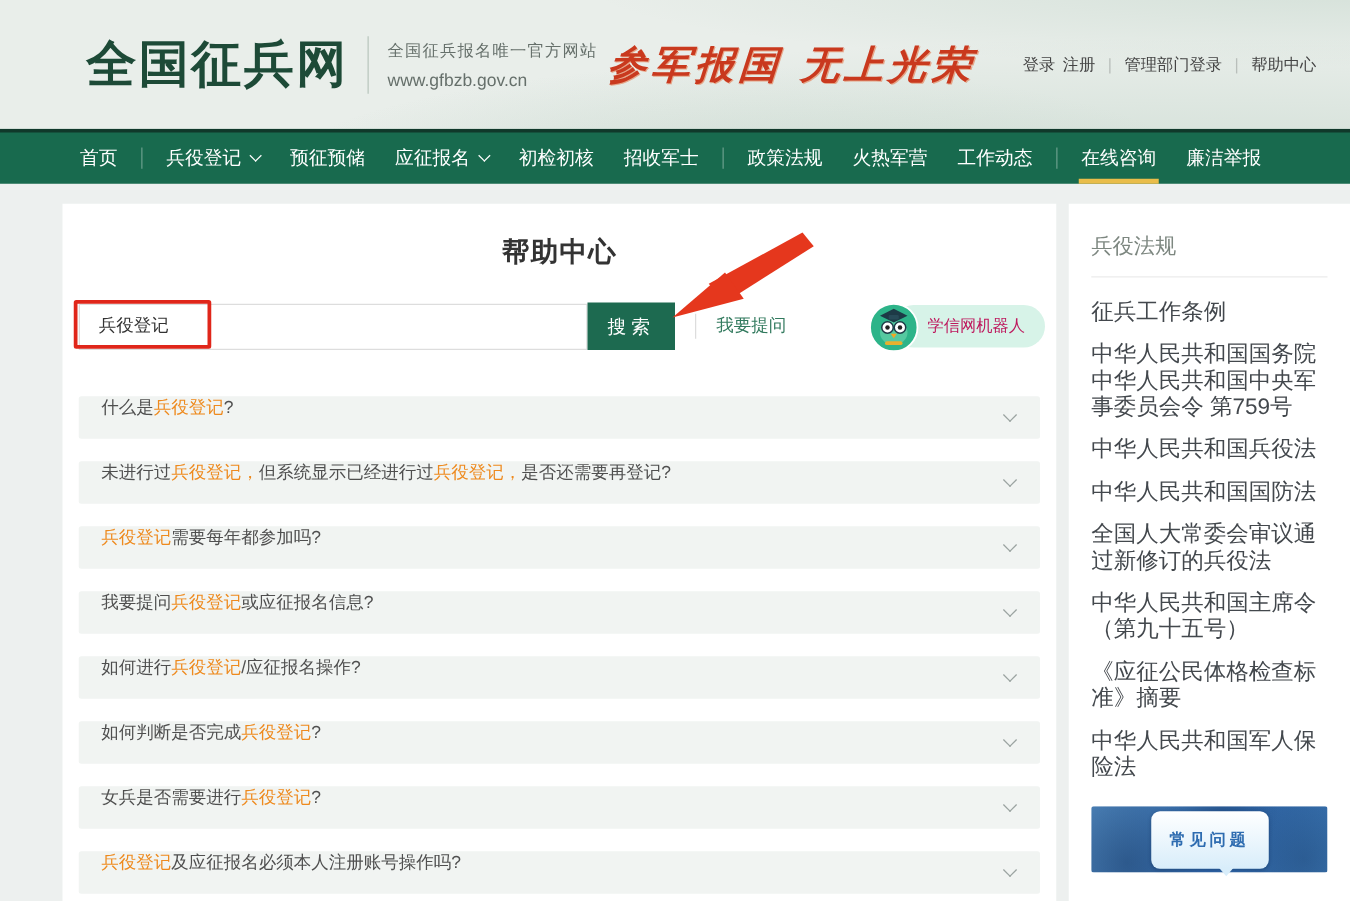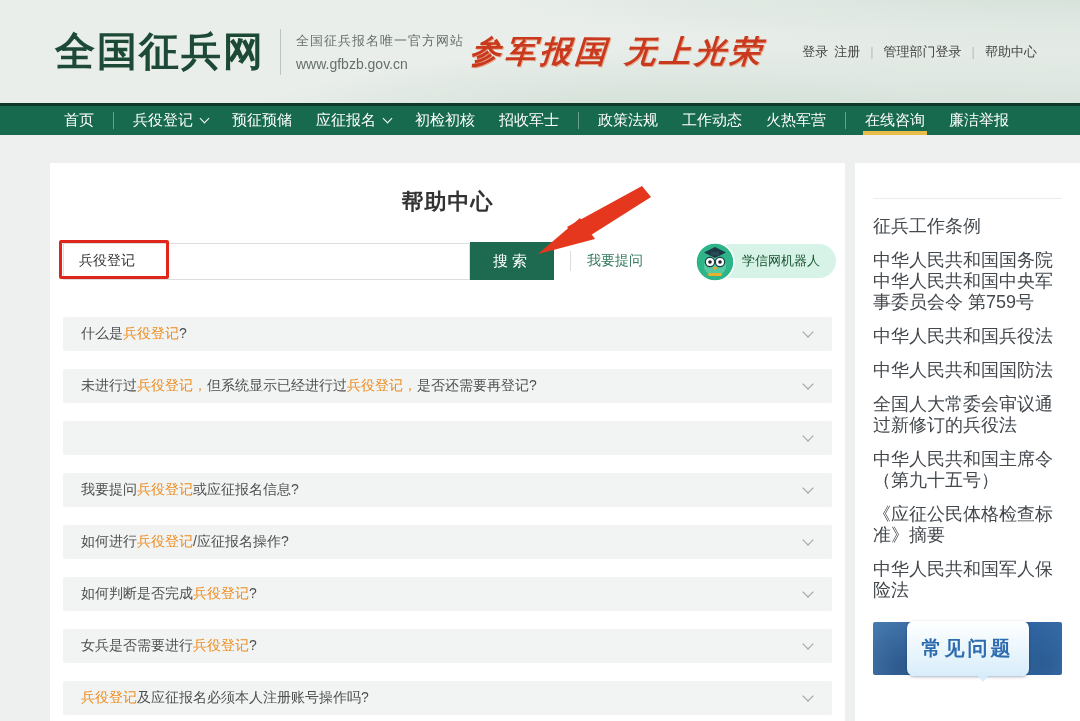--- a/index.html
+++ b/index.html
@@ -5,21 +5,21 @@
   * { margin:0; padding:0; box-sizing:border-box; }
   html,body { width:1080px; height:721px; }
   body {
     position:relative; overflow:hidden; background:#edf0ef;
     font-family:"Liberation Sans","DejaVu Sans",sans-serif; color:#333;
   }
 
   
   .site-header {
     position:relative; height:103px; background:#e9eeea;
-    display:flex; align-items:center; padding:0 20px 0 55px;
+    display:flex; align-items:center; padding:0 20px 0 69px;
   }
   .site-header::after {
     content:""; position:absolute; inset:0; pointer-events:none;
     background:
       radial-gradient(ellipse at 90% 130%, rgba(120,165,140,.20), transparent 55%),
       radial-gradient(ellipse at 55% 140%, rgba(120,165,140,.14), transparent 45%),
       radial-gradient(ellipse at 100% -10%, rgba(120,165,140,.18), transparent 40%);
   }
   .logo {
     font-family:"DejaVu Serif","Liberation Serif",serif;
@@ -29,27 +29,27 @@
   .tagline { z-index:1; }
   .tagline-line1 { font-size:13px; color:#66706b; letter-spacing:1px; margin-bottom:6px; }
   .tagline-line2 { font-size:14px; color:#66706b; }
   .slogan {
     margin-left:auto; z-index:1;
     font-family:"DejaVu Serif","Liberation Serif",serif;
     font-style:italic; font-weight:900; font-size:31px; letter-spacing:4px;
     color:#c9391e; text-shadow:1px 1px 0 rgba(230,110,60,.55);
     transform:skewX(-4deg);
   }
-  .header-links { margin-left:34px; margin-right:20px; font-size:13px; color:#444; white-space:nowrap; z-index:1; }
+  .header-links { margin-left:34px; margin-right:4px; font-size:13px; color:#444; white-space:nowrap; z-index:1; }
   .hl-link { cursor:pointer; margin:0 3px; }
   .hl-sep { color:#b9bfbb; margin:0 7px; }
 
   
   .main-nav {
-    height:32px; background:#186a4e; border-top:3px solid #10382a;
+    height:44px; background:#186a4e; border-top:3px solid #10382a;
     display:flex; align-items:stretch; padding-left:52px;
   }
   .nav-item {
     position:relative; display:flex; align-items:center;
     padding:0 12px; color:#fff; font-size:15px; cursor:pointer; white-space:nowrap;
   }
   .nav-item.active::after {
     content:""; position:absolute; left:10px; right:10px; bottom:0; height:4px; background:#e9bd4a;
   }
   .nav-caret {
@@ -72,39 +72,39 @@
   .search-row {
     position:absolute; top:79px; left:13px; right:9px; height:38px;
     display:flex; align-items:center;
   }
   .search-input {
     width:407px; height:37px; border:1px solid #ddd; background:#fff;
     padding:0 15px; font-size:14px; color:#333; outline:none;
     font-family:"Liberation Sans","DejaVu Sans",sans-serif;
   }
   .search-button {
-    width:84px; height:38px; background:#1d6a50; color:#fff; border:none;
+    width:70px; height:38px; background:#1d6a50; color:#fff; border:none;
     font-size:15px; letter-spacing:4px; cursor:pointer;
     font-family:"Liberation Sans","DejaVu Sans",sans-serif;
   }
   .search-divider { width:1px; height:20px; background:#ddd; margin:0 16px; }
   .ask-link { font-size:14px; color:#327a5e; cursor:pointer; }
   .robot { margin-left:auto; position:relative; display:flex; align-items:center; cursor:pointer; }
   .robot-pill {
     margin-left:19px; height:34px; display:flex; align-items:center;
     background:#d7f3e8; border-radius:17px; padding:0 16px 0 28px;
-    font-size:13px; color:#14532d;
+    font-size:13px; color:#be185d;
   }
   .robot-avatar { position:absolute; left:0; top:-2px; width:40px; height:40px; }
 
   
   .faq-list { position:absolute; top:154px; left:13px; right:13px; }
   .faq-item {
     position:relative; height:34px; margin-bottom:18px; background:#f1f4f2;
-    display:flex; align-items:center; padding:0 40px 0 18px;
+    display:flex; align-items:flex-start; padding:0 40px 0 18px;
     font-size:14px; color:#4f4f4f; cursor:pointer; border-radius:2px;
   }
   .faq-text .hl { color:#ee8a1e; }
   .faq-caret {
     position:absolute; right:20px; top:11px; width:8px; height:8px;
     border-right:1.5px solid #9aa3a0; border-bottom:1.5px solid #9aa3a0; transform:rotate(45deg);
   }
 
   
   .sidebar {
@@ -119,21 +119,21 @@
     display:flex; align-items:center; justify-content:center;
     background:
       radial-gradient(circle at 15% 85%, rgba(18,48,88,.40), transparent 38%),
       radial-gradient(circle at 55% 10%, rgba(18,48,88,.28), transparent 40%),
       radial-gradient(circle at 90% 80%, rgba(18,48,88,.30), transparent 35%),
       linear-gradient(115deg,#4c82b8 0%, #2e63a4 55%, #3a74b0 100%);
     cursor:pointer;
   }
   .banner-bubble {
     position:relative; background:linear-gradient(#ffffff,#d8edfa);
-    color:#2e6cb0; font-size:20px; font-weight:bold; letter-spacing:3px;
+    color:#2e6cb0; font-size:13px; font-weight:bold; letter-spacing:3px;
     padding:14px 15px; border-radius:7px; box-shadow:0 1px 3px rgba(0,30,70,.35);
   }
   .banner-bubble::after {
     content:""; position:absolute; bottom:-6px; left:58%;
     border-left:6px solid transparent; border-right:6px solid transparent;
     border-top:7px solid #d8edfa;
   }
 
   
   .annot-rect {
@@ -176,24 +176,24 @@
       <span>初检初核</span>
     </div>
     <div class="nav-item">
       <span>招收军士</span>
     </div>
     <span class="nav-sep"></span>
     <div class="nav-item">
       <span>政策法规</span>
     </div>
     <div class="nav-item">
+      <span>火热军营</span>
+    </div>
+    <div class="nav-item">
       <span>工作动态</span>
-    </div>
-    <div class="nav-item">
-      <span>火热军营</span>
     </div>
     <span class="nav-sep"></span>
     <div class="nav-item active">
       <span>在线咨询</span>
     </div>
     <div class="nav-item">
       <span>廉洁举报</span>
     </div>
   </nav>
 
@@ -227,20 +227,21 @@
   <div class="faq-list">
       <div class="faq-item">
         <span class="faq-text"><span>什么是</span><span class="hl">兵役登记</span><span>?</span></span>
         <i class="faq-caret"></i>
       </div>
       <div class="faq-item">
         <span class="faq-text"><span>未进行过</span><span class="hl">兵役登记，</span><span>但系统显示已经进行过</span><span class="hl">兵役登记，</span><span>是否还需要再登记?</span></span>
         <i class="faq-caret"></i>
       </div>
       <div class="faq-item">
+        <span class="faq-text"><span class="hl">兵役登记</span><span>需要每年都参加吗?</span></span>
         <i class="faq-caret"></i>
       </div>
       <div class="faq-item">
         <span class="faq-text"><span>我要提问</span><span class="hl">兵役登记</span><span>或应征报名信息?</span></span>
         <i class="faq-caret"></i>
       </div>
       <div class="faq-item">
         <span class="faq-text"><span>如何进行</span><span class="hl">兵役登记</span><span>/应征报名操作?</span></span>
         <i class="faq-caret"></i>
       </div>
@@ -253,20 +254,21 @@
         <i class="faq-caret"></i>
       </div>
       <div class="faq-item">
         <span class="faq-text"><span class="hl">兵役登记</span><span>及应征报名必须本人注册账号操作吗?</span></span>
         <i class="faq-caret"></i>
       </div>
     </div>
 </main>
 
 <aside class="sidebar">
+  <h2 class="sidebar-title">兵役法规</h2>
   <div class="sidebar-divider"></div>
   <div>
       <div class="side-link">征兵工作条例</div>
       <div class="side-link">中华人民共和国国务院 中华人民共和国中央军事委员会令 第759号</div>
       <div class="side-link">中华人民共和国兵役法</div>
       <div class="side-link">中华人民共和国国防法</div>
       <div class="side-link">全国人大常委会审议通过新修订的兵役法</div>
       <div class="side-link">中华人民共和国主席令（第九十五号）</div>
       <div class="side-link">《应征公民体格检查标准》摘要</div>
       <div class="side-link">中华人民共和国军人保险法</div>

